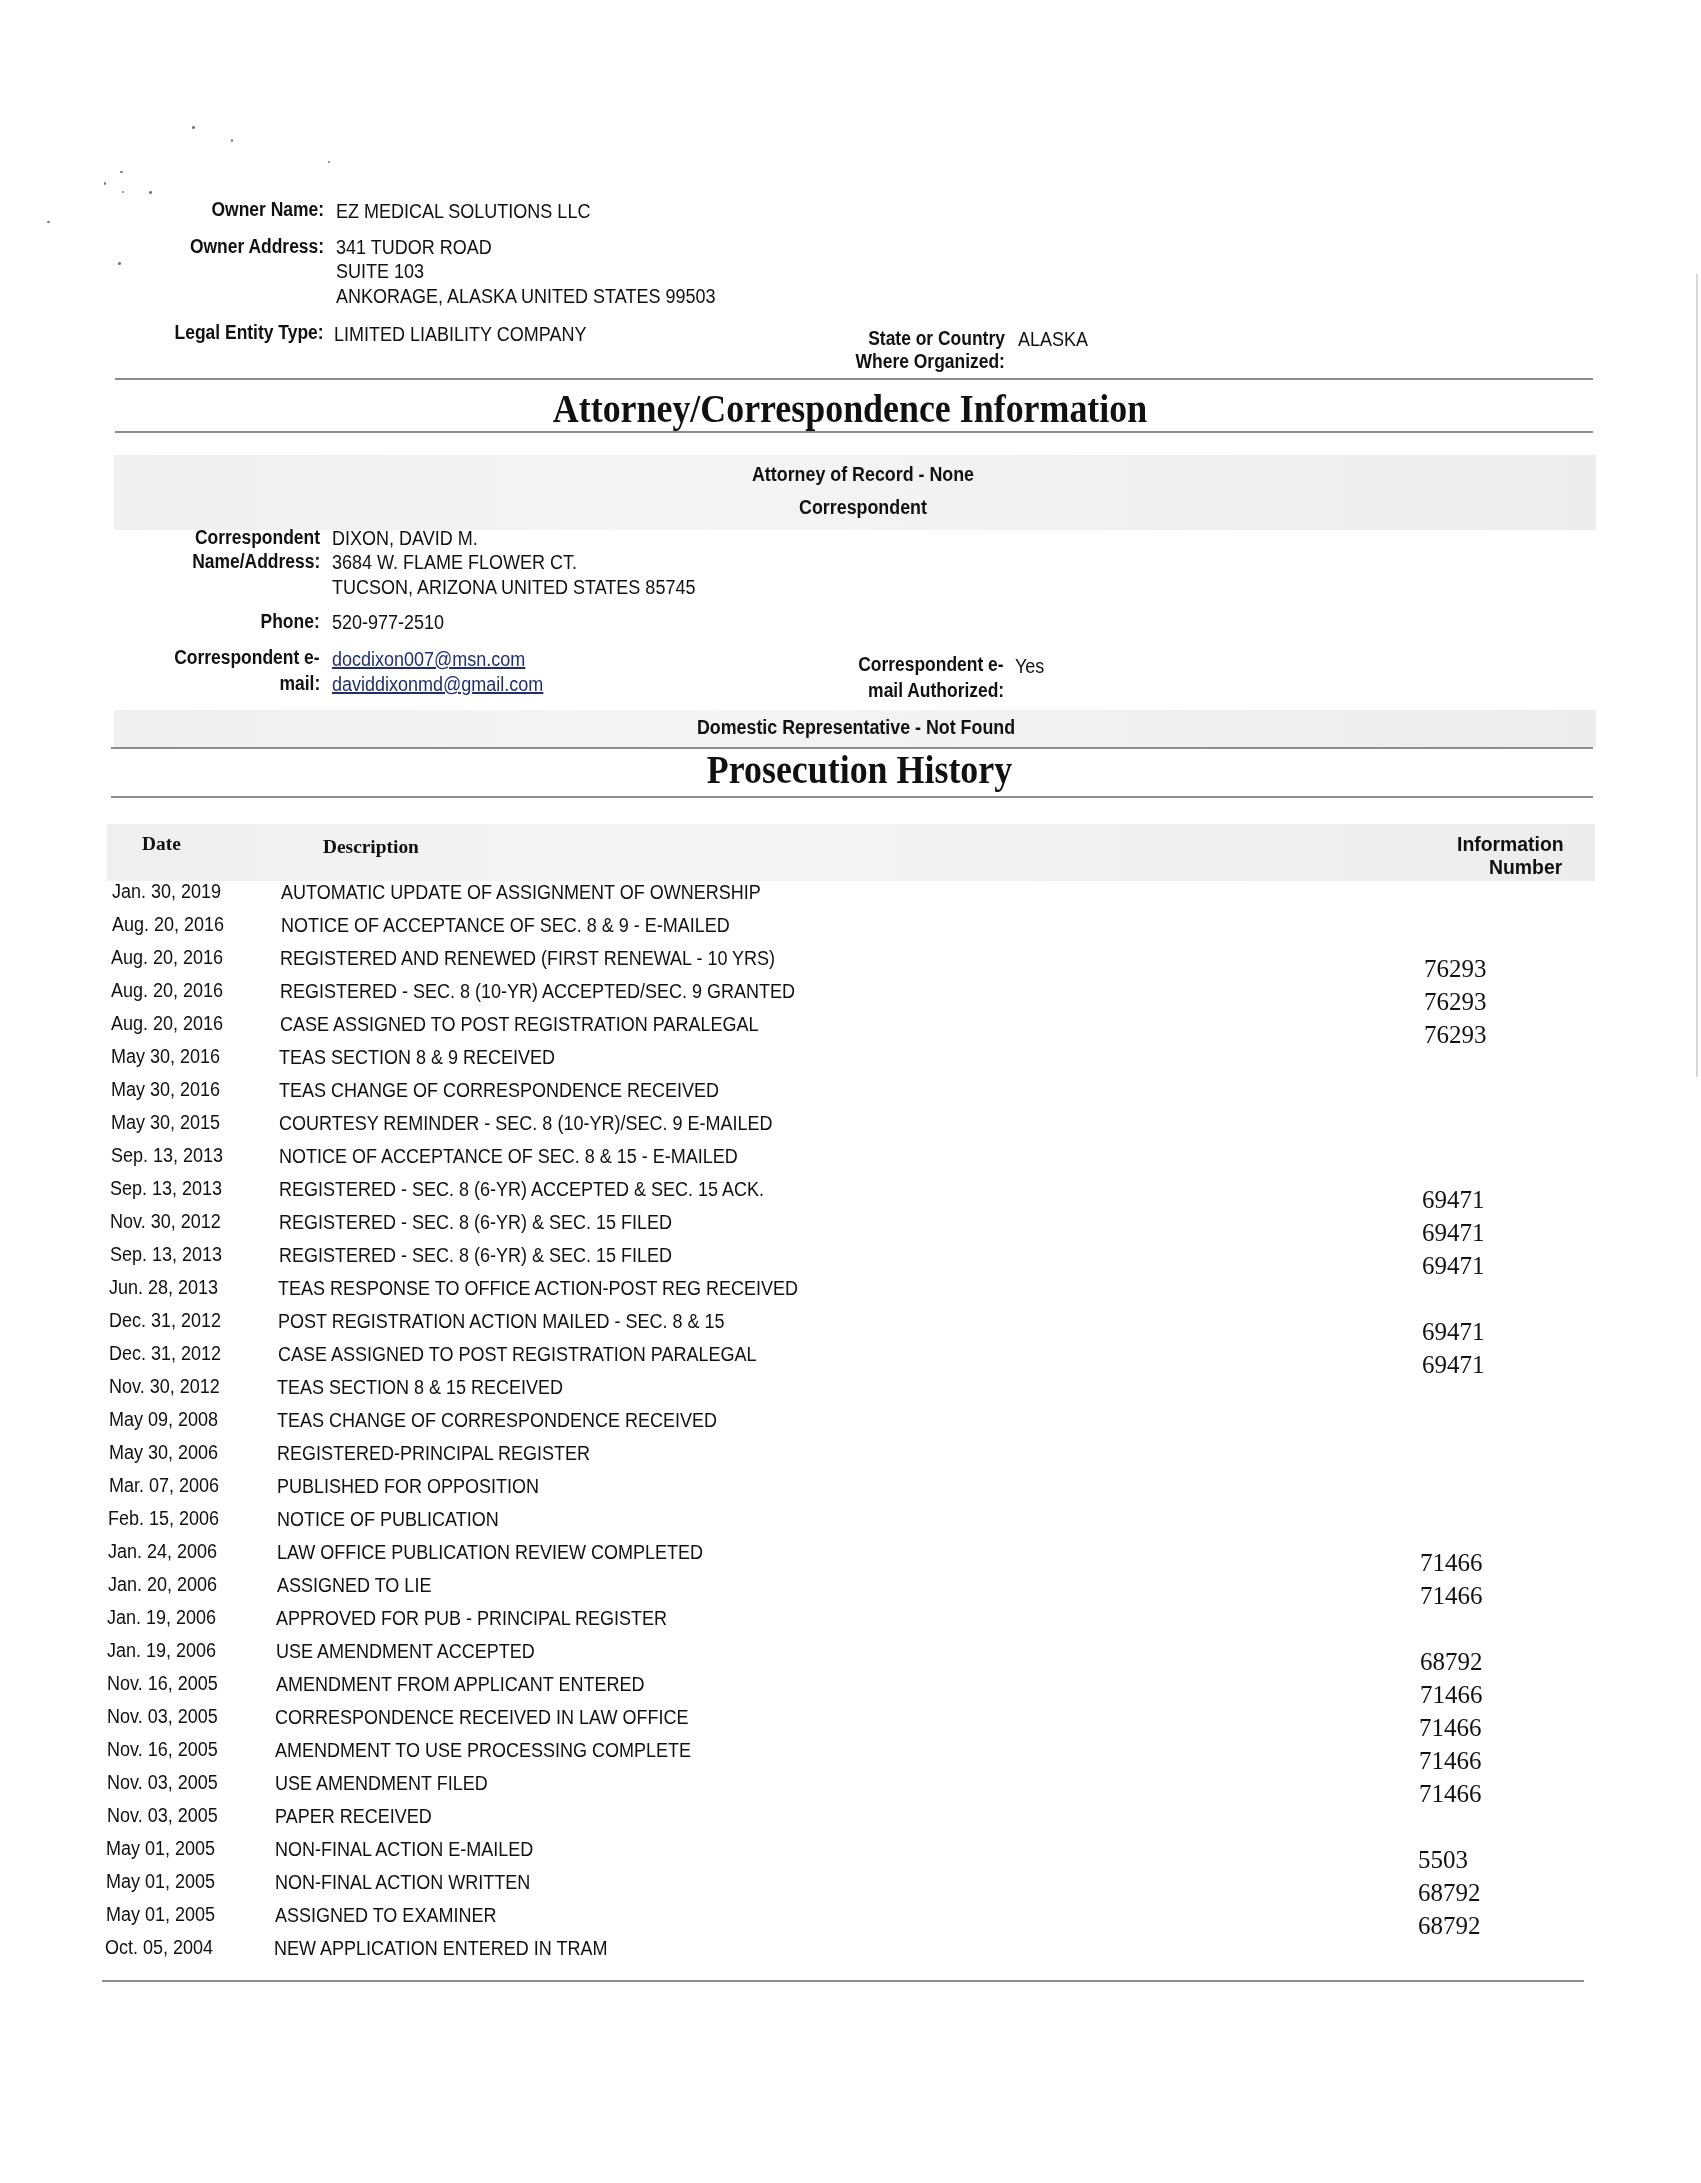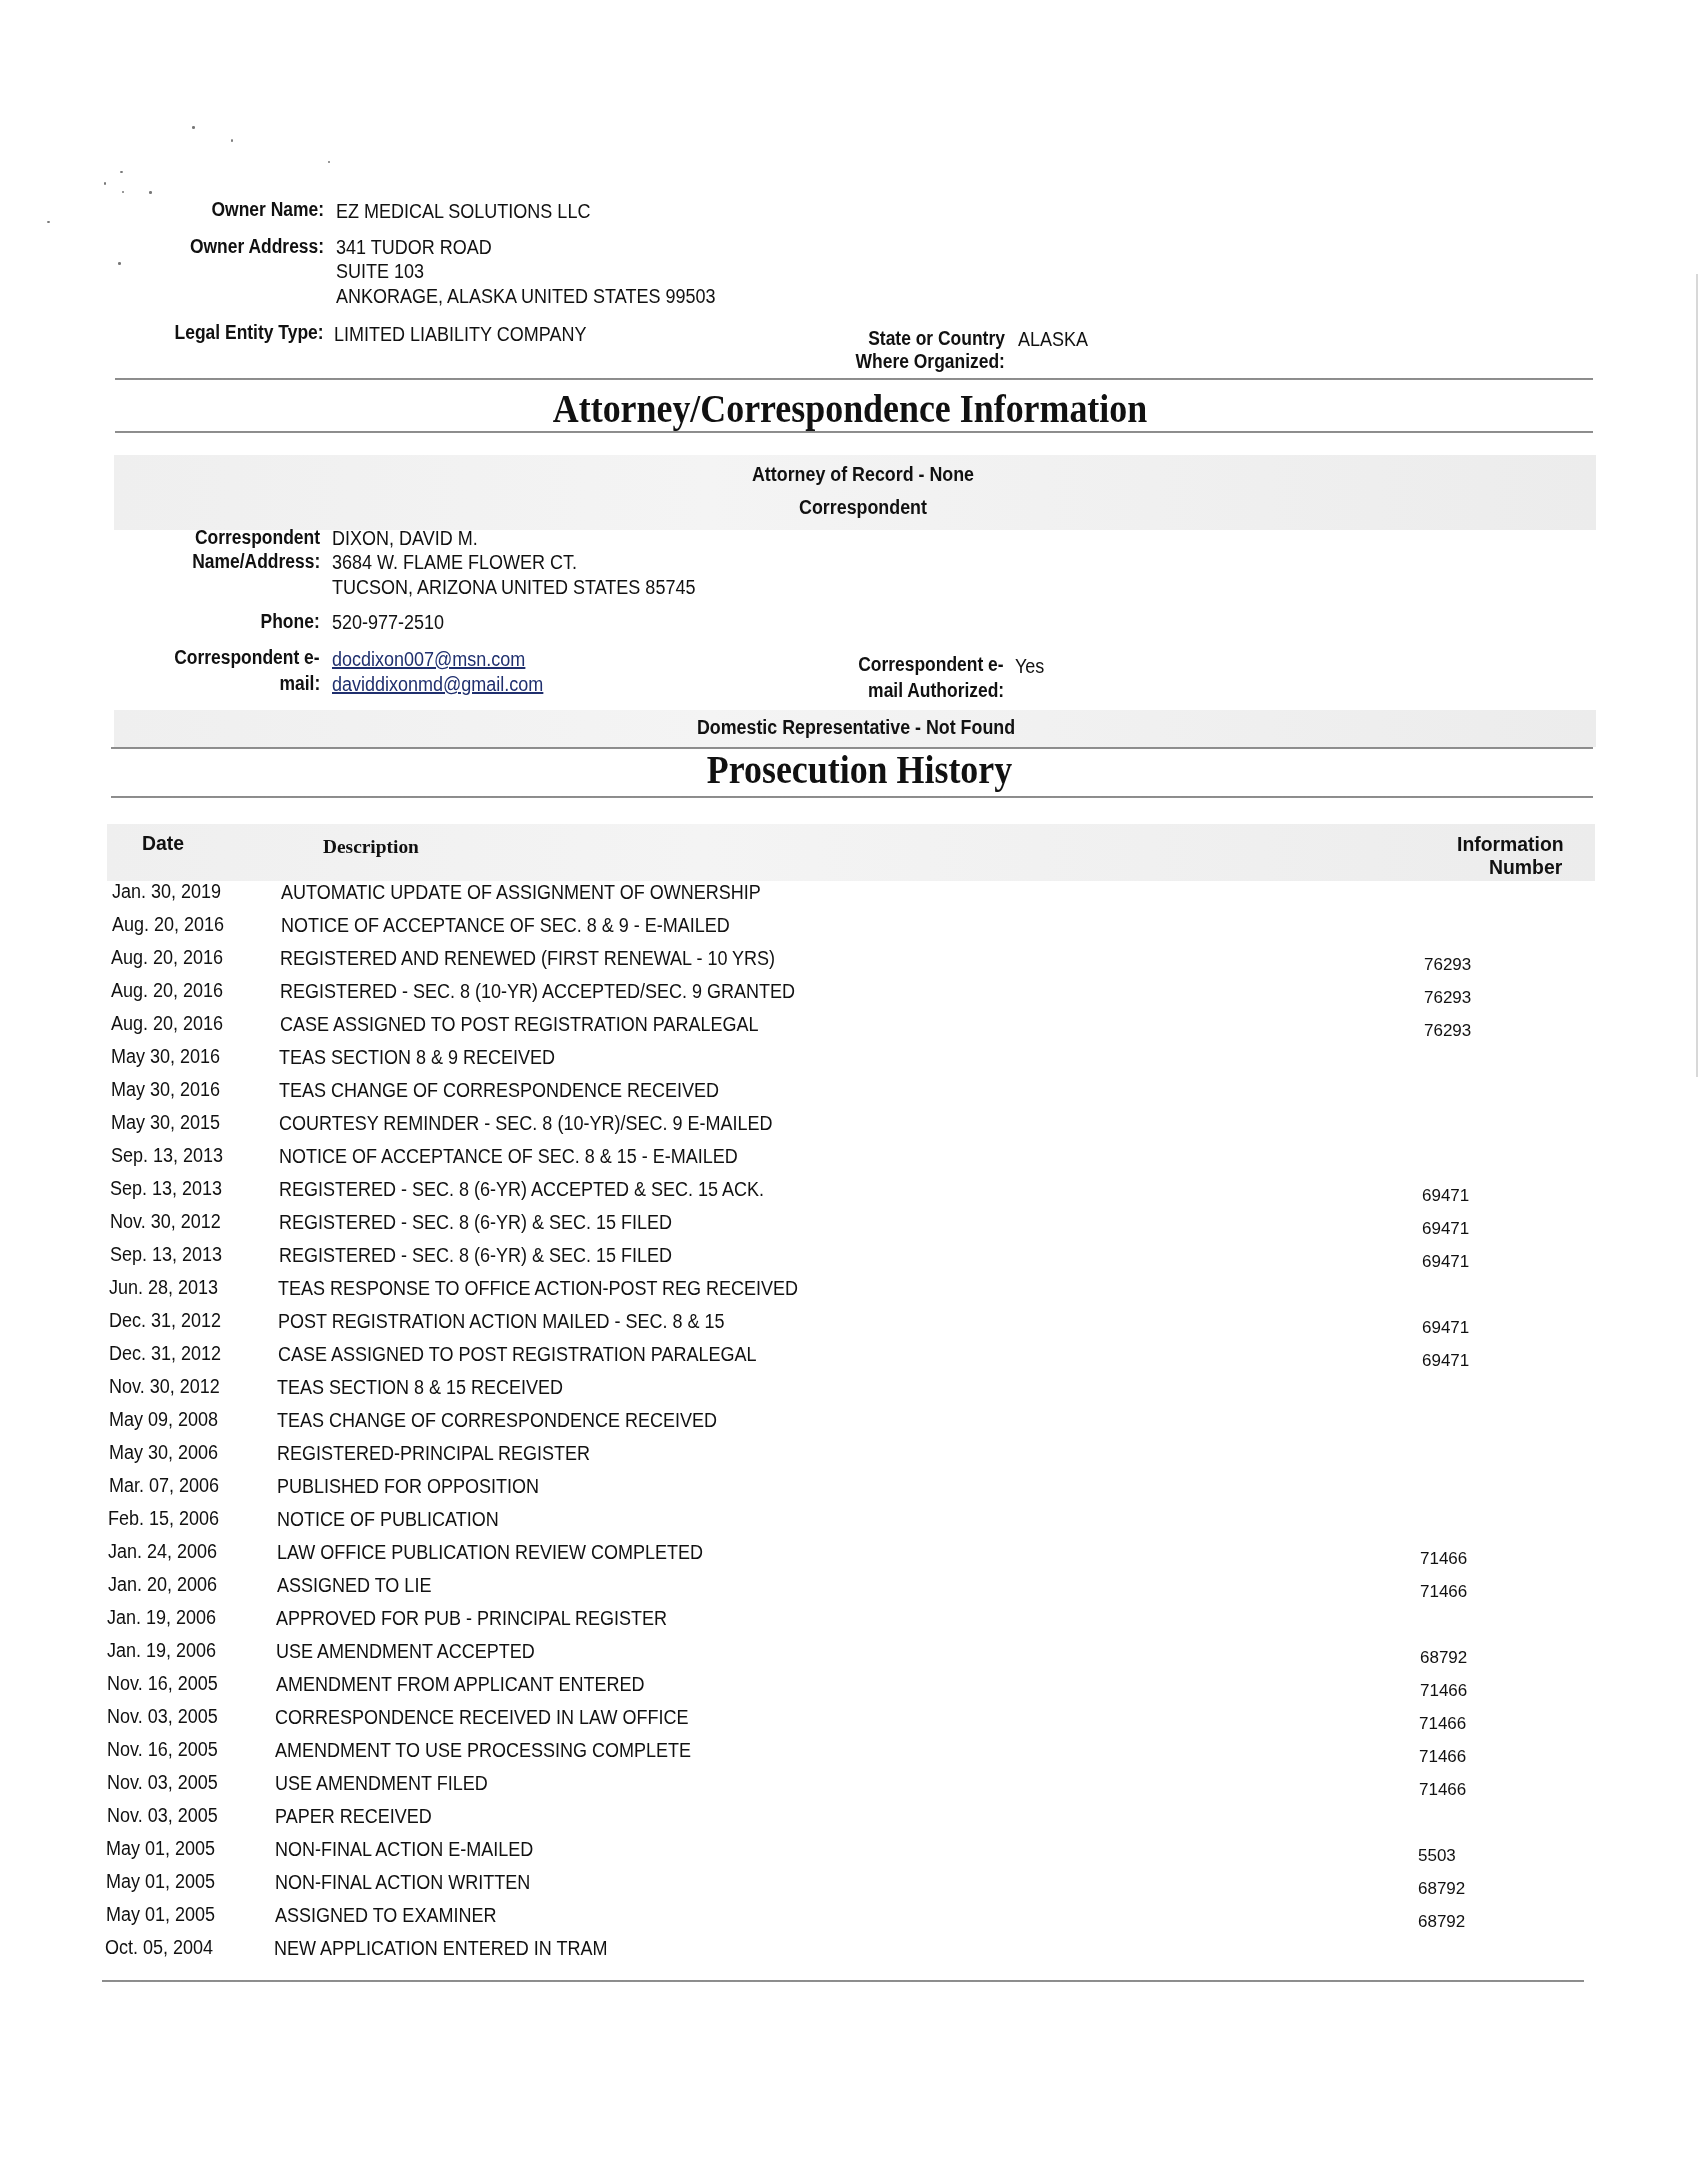--- a/index.html
+++ b/index.html
@@ -91,22 +91,23 @@
       top: 1.3px;
       font-size: 20px;
       white-space: nowrap;
       transform: scaleX(0.9);
       transform-origin: left center;
     }
     .hnum {
       position: absolute;
       left: 1324px;
       top: 9.4px;
-      font-size: 17px;
-      white-space: nowrap;
+      font-size: 25px;
+      white-space: nowrap;
+      font-family: Liberation Serif, serif;
     }
     .col-head {
       position: absolute;
       font-weight: bold;
       font-size: 19.4px;
       line-height: 23px;
     }
     .speck {
       position: absolute;
       background: #777;
@@ -169,21 +170,21 @@
 <div class="abs val" style="left:1015px;top:654px;">Yes</div>
 
 <div class="gray-band" style="left:114px;top:710px;width:1482px;height:37px;"></div>
 <div class="center-bold" style="left:622px;width:468px;top:716px;">Domestic Representative - Not Found</div>
 
 <div class="rule" style="left:111px;top:747px;width:1482px;"></div>
 <div class="section-title" style="left:575px;width:569px;top:748px;">Prosecution History</div>
 <div class="rule" style="left:111px;top:796px;width:1482px;"></div>
 
 <div class="gray-band" style="left:107px;top:824px;width:1488px;height:57px;"></div>
-<div class="col-head" style="left:142px;top:832px;">Date</div>
+<div class="col-head" style="left:142px;top:832px;font-family:Liberation Serif, serif;">Date</div>
 <div class="col-head" style="left:323px;top:835px;font-family:Liberation Serif, serif;">Description</div>
 <div class="col-head" style="left:1457px;top:833px;">Information</div>
 <div class="col-head" style="left:1457px;top:856px;margin-left:32px;">Number</div>
 
 <div class="history-table" id="history-table">
     <div class="hrow">
       <span class="hdate" style="left: 12px;">Jan. 30, 2019</span>
       <span class="hdesc" style="left: 181px;">AUTOMATIC UPDATE OF ASSIGNMENT OF OWNERSHIP</span>
       <span class="hnum" style="left: 1324px;"></span>
     </div>

